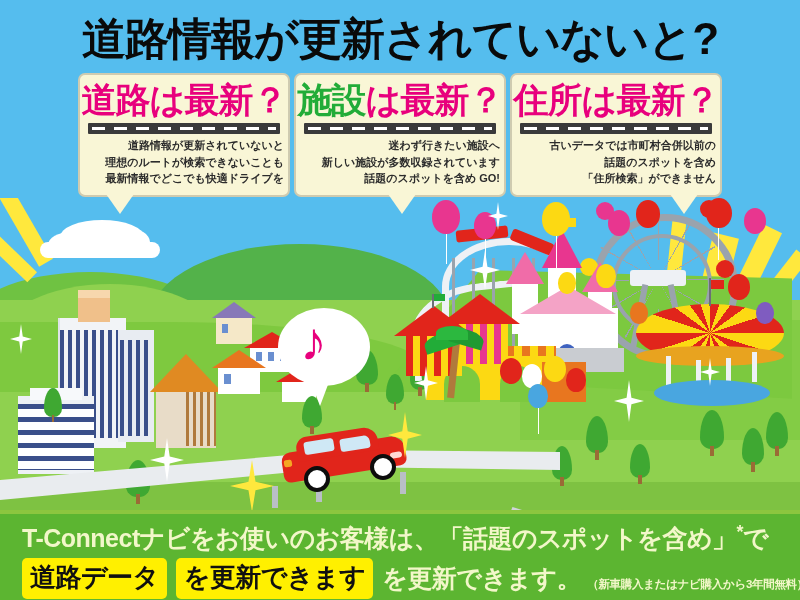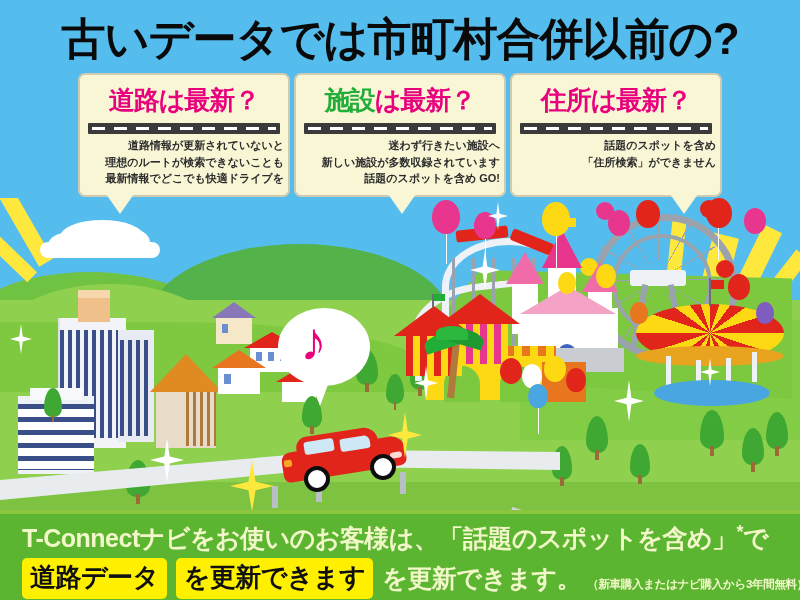--- a/index.html
+++ b/index.html
@@ -24,21 +24,21 @@
     background:#f9f6d6;border:2px solid #cfcbb0;border-radius:7px;
     box-sizing:border-box;z-index:38;
   }
   .panel .tail{
     position:absolute;bottom:-19px;width:0;height:0;
     border-left:14px solid transparent;border-right:14px solid transparent;
     border-top:20px solid #f9f6d6;
   }
   .panel-title{
     position:absolute;left:0;top:5px;width:100%;text-align:center;
-    font-size:26px;font-weight:bold;white-space:nowrap;
+    font-size:35px;font-weight:bold;white-space:nowrap;
     letter-spacing:-1px;line-height:40px;
   }
   .c-pink{color:#e8007d;}
   .c-green{color:#22ac38;}
   .road{
     position:absolute;left:8px;right:8px;top:48px;height:11px;
     background:#3a3a3a;border-radius:1px;
   }
   .road-dashes{
     position:absolute;left:4px;right:4px;top:4px;height:3px;
@@ -121,21 +121,21 @@
   .banner-note{
     font-size:11.5px;font-weight:bold;color:#f2f7c9;margin-left:6px;
     position:relative;top:6px;letter-spacing:-0.3px;
   }
 </style>
 </head>
 <body>
 
 <div id="ad">
 
-  <div class="headline">古いデータでは市町村合併以前の?</div>
+  <div class="headline">道路情報が更新されていないと?</div>
 
   <div class="panel" style="left:78px;width:212px;">
     <div class="panel-title">
       <span class="c-pink">道路</span><span class="c-pink">は最新？</span>
     </div>
     <div class="road">
         <div class="road-dashes"></div>
       </div>
     <div class="panel-body">
       <div>道路情報が更新されていないと</div>
@@ -161,20 +161,21 @@
   </div>
 
   <div class="panel" style="left:510px;width:212px;">
     <div class="panel-title">
       <span class="c-pink">住所</span><span class="c-pink">は最新？</span>
     </div>
     <div class="road">
         <div class="road-dashes"></div>
       </div>
     <div class="panel-body">
+      <div>古いデータでは市町村合併以前の</div>
       <div>話題のスポットを含め</div>
       <div>「住所検索」ができません</div>
     </div>
     <div class="tail" style="left:158px;"></div>
   </div>
 
   <div class="scene">
     <div class="sky"></div>
 
     <div class="hill" style="left:-40px;top:74px;width:260px;height:120px;background:#6fc242;"></div>

